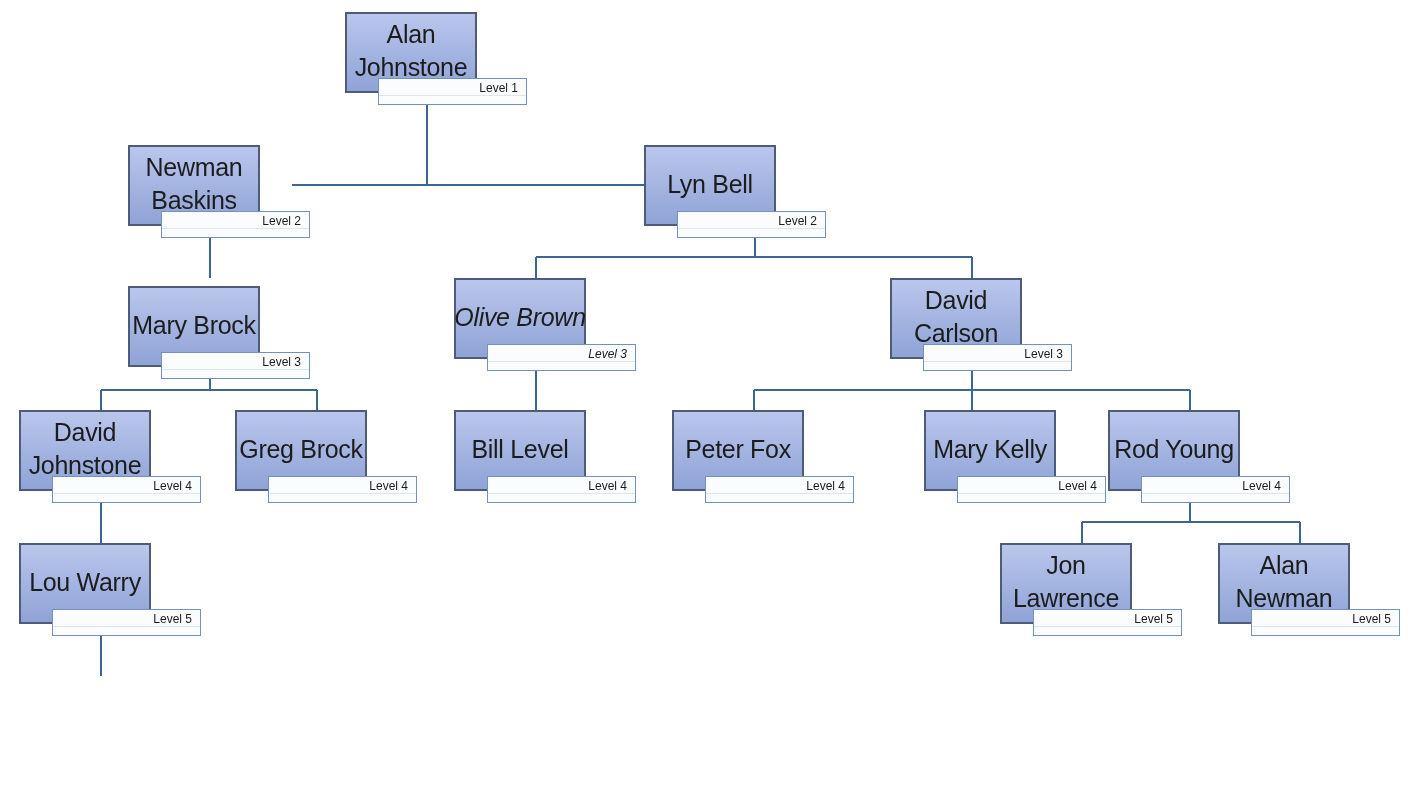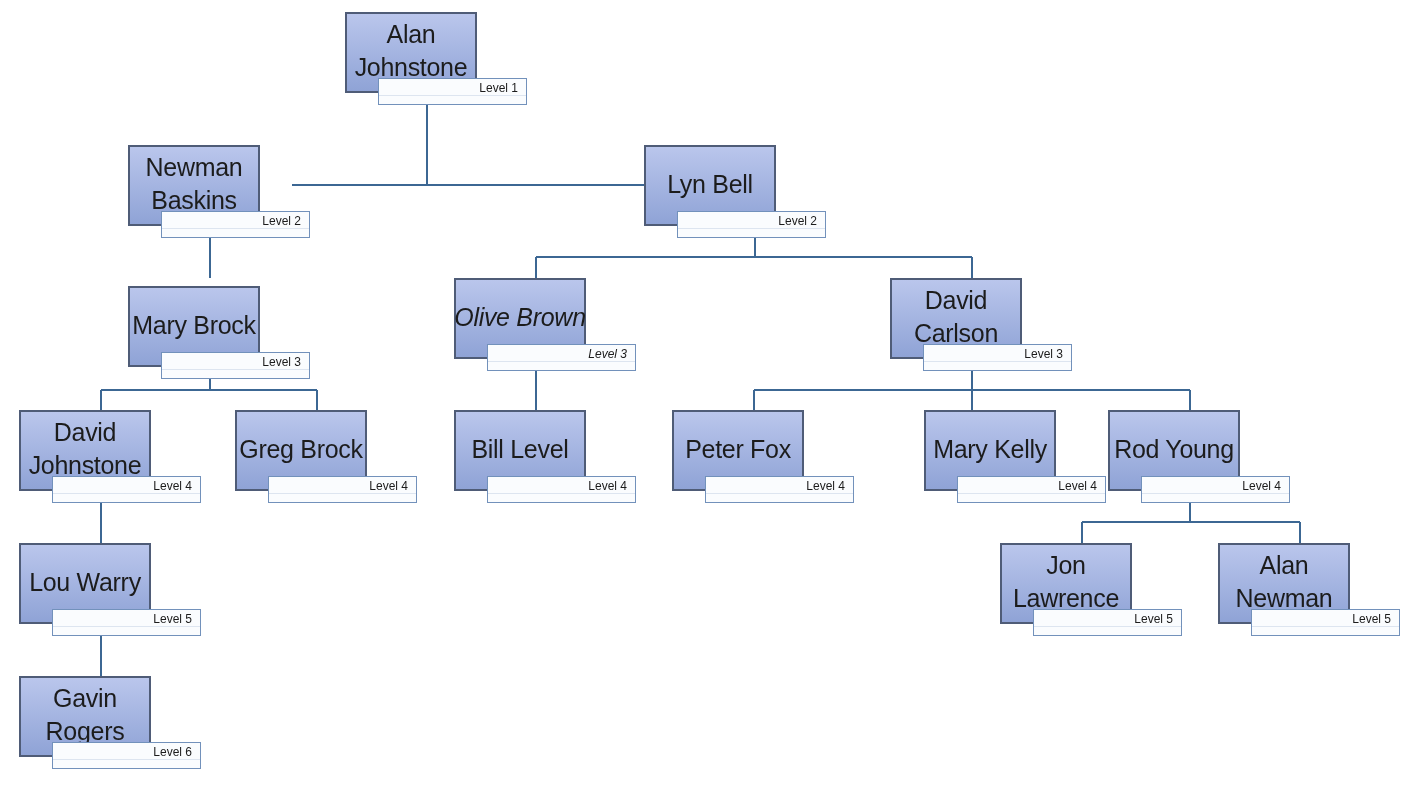--- a/index.html
+++ b/index.html
@@ -181,18 +181,14 @@
 Lawrence</div>
     <div class="node-level">Level 5</div>
   </div>
 
   <div class="node" style="left:1218px;top:543px;">
     <div class="node-name">Alan
 Newman</div>
     <div class="node-level">Level 5</div>
   </div>
 
-  <div class="node" style="left:19px;top:676px;">
-    <div class="node-name">Gavin Rogers</div>
-    <div class="node-level">Level 6</div>
-  </div>
 
 </div>
 
 </body></html>

